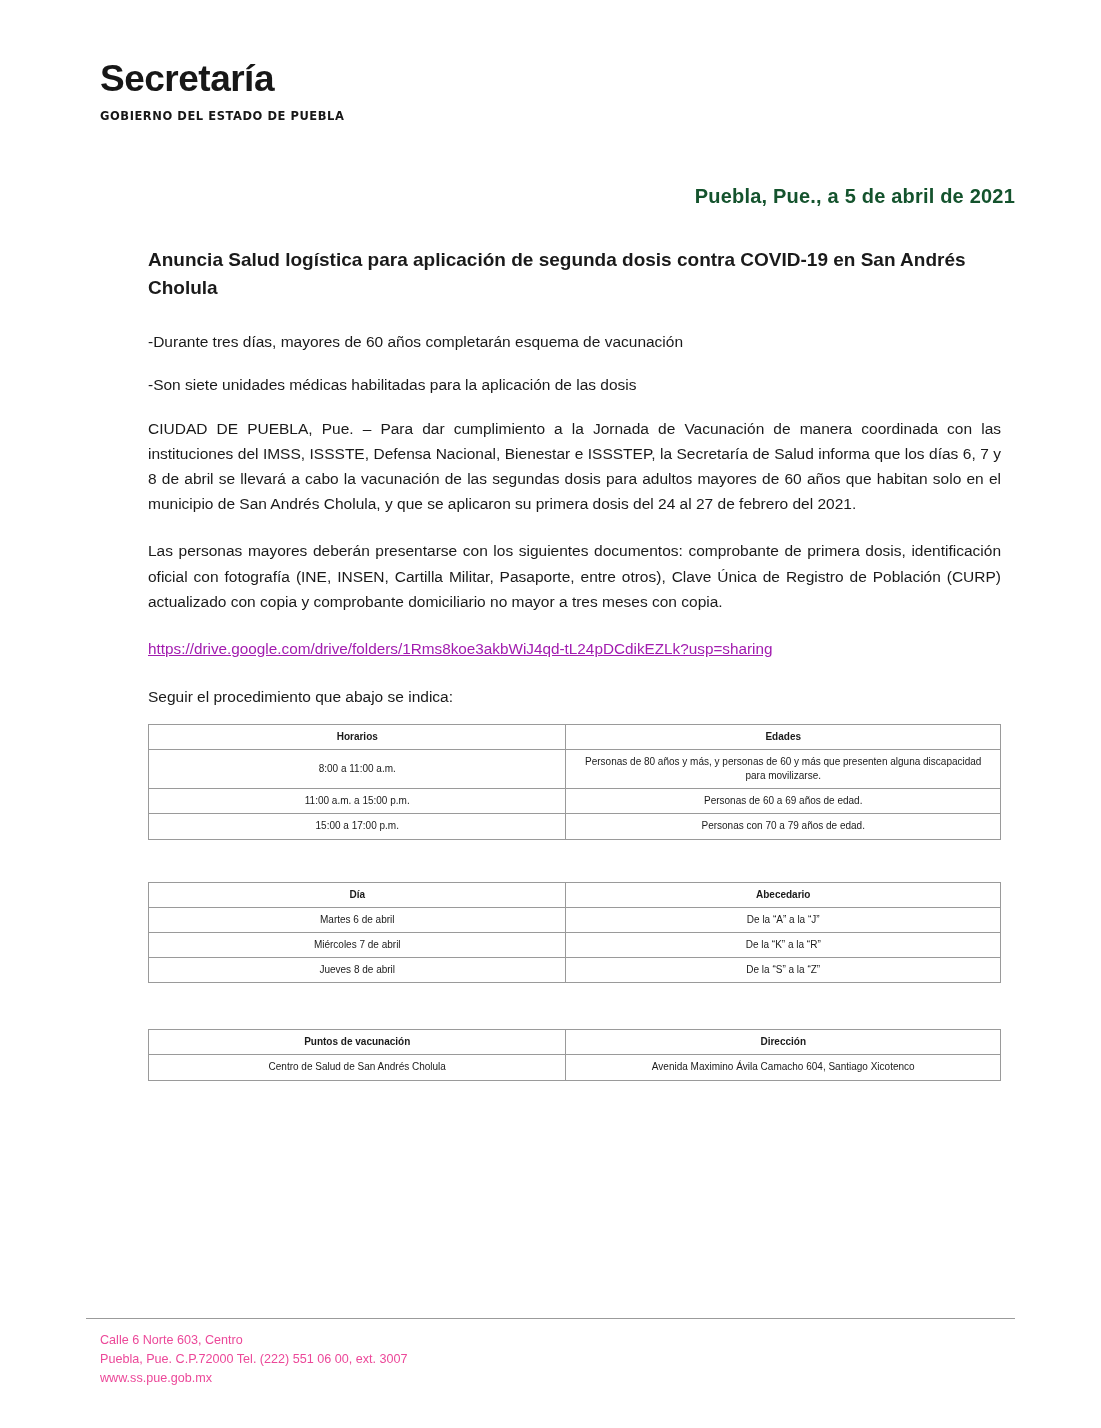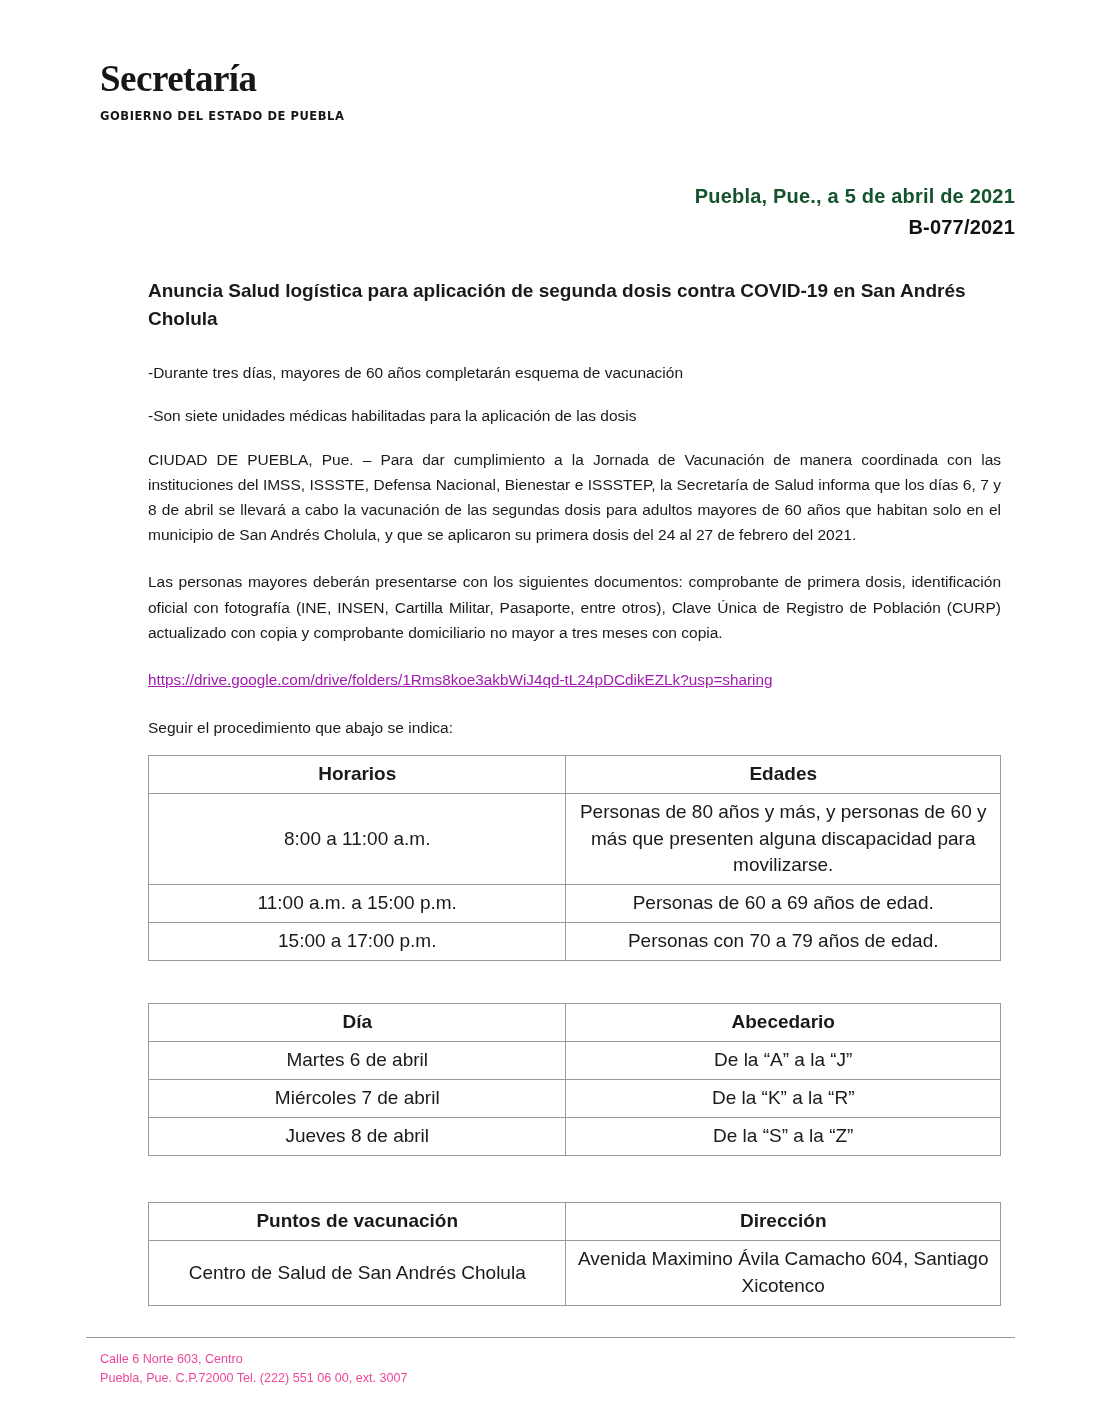--- a/index.html
+++ b/index.html
@@ -21,21 +21,21 @@
     box-sizing: border-box;
     padding: 58px 86px 0 86px;
   }
 
   
   .letterhead {
     margin-left: 14px;
     margin-bottom: 34px;
   }
   .lh-line1, .lh-line2 {
-    font-family: Liberation Serif, serif;
+    font-family: Liberation Sans, sans-serif;
     font-weight: 700;
     font-size: 37px;
     line-height: 1.12;
     letter-spacing: -0.5px;
     color: #171717;
   }
   .lh-sub {
     margin-top: 10px;
     font-family: "DejaVu Sans", sans-serif;
     font-weight: 700;
@@ -100,21 +100,21 @@
   
   table.doc {
     border-collapse: collapse;
     width: 100%;
     table-layout: fixed;
     margin-bottom: 30px;
   }
   table.doc td, table.doc th {
     border: 1px solid #9a9a9a;
     padding: 5px 8px;
-    font-size: 19px;
+    font-size: 10px;
     text-align: center;
     vertical-align: middle;
     line-height: 1.42;
     font-weight: 400;
   }
   table.doc th {
     font-weight: 700;
   }
   table.doc .col-left  { width: 49%; }
   table.doc .col-right { width: 51%; }
@@ -145,21 +145,20 @@
 
 <div class="page">
 
   <div class="letterhead">
     <div class="lh-line1">Secretaría</div>
     <div class="lh-sub">GOBIERNO DEL ESTADO DE PUEBLA</div>
   </div>
 
   <div class="datebox">
     <div class="d1">Puebla, Pue., a 5 de abril de 2021</div>
-    <div class="d2">B-077/2021</div>
   </div>
 
   <div class="body">
 
     <div class="headline">Anuncia Salud logística para aplicación de segunda dosis contra COVID-19 en San Andrés Cholula</div>
 
     <div class="bullet">-Durante tres días, mayores de 60 años completarán esquema de vacunación</div>
     <div class="bullet">-Son siete unidades médicas habilitadas para la aplicación de las dosis</div>
 
     <p class="para">CIUDAD DE PUEBLA, Pue. – Para dar cumplimiento a la Jornada de Vacunación de manera coordinada con las instituciones del IMSS, ISSSTE, Defensa Nacional, Bienestar e ISSSTEP, la Secretaría de Salud informa que los días 6, 7 y 8 de abril se llevará a cabo la vacunación de las segundas dosis para adultos mayores de 60 años que habitan solo en el municipio de San Andrés Cholula, y que se aplicaron su primera dosis del 24 al 27 de febrero del 2021.</p>
@@ -241,15 +240,16 @@
       </tr>
     </tbody>
       </table>
 
   </div>
 
   <div class="footer">
     <div class="rule"></div>
     <div class="fline">Calle 6 Norte 603, Centro</div>
     <div class="fline">Puebla, Pue. C.P.72000 Tel. (222) 551 06 00, ext. 3007</div>
+    <div class="fline">www.ss.pue.gob.mx</div>
   </div>
 
 </div>
 
 </body></html>

